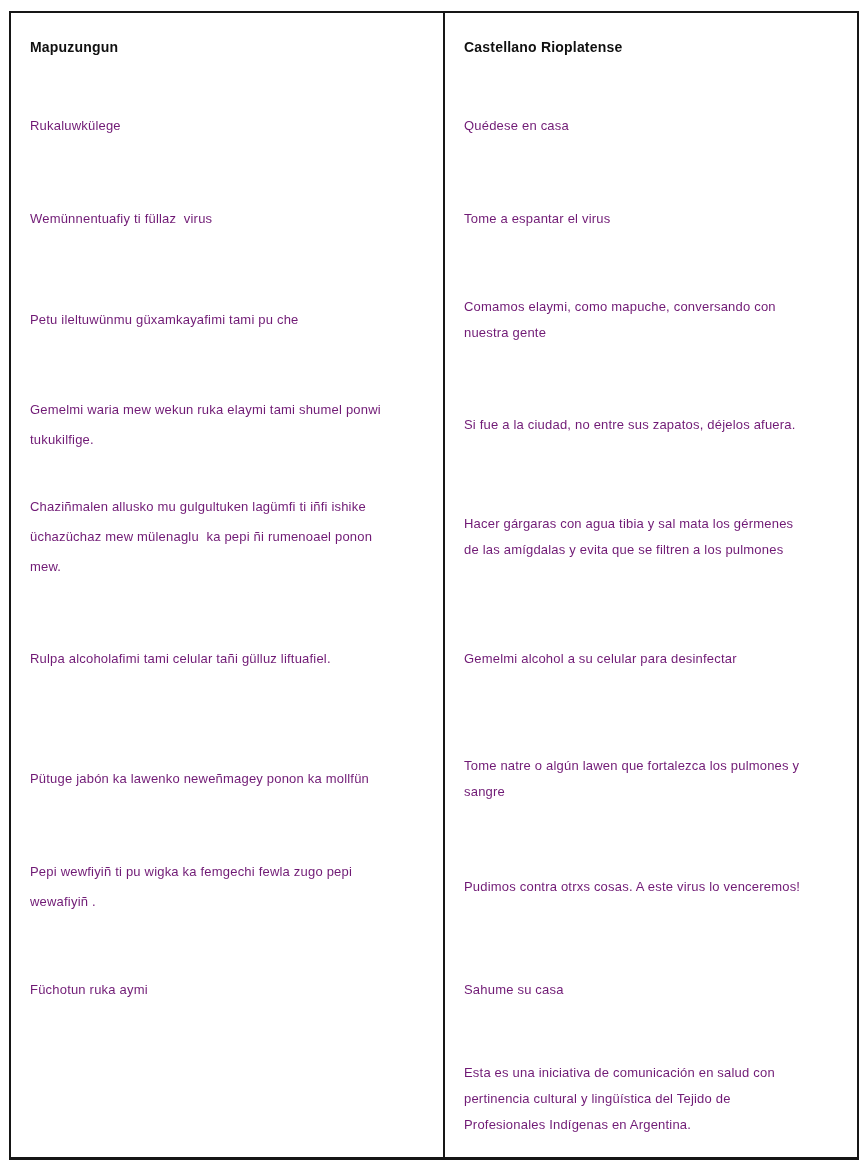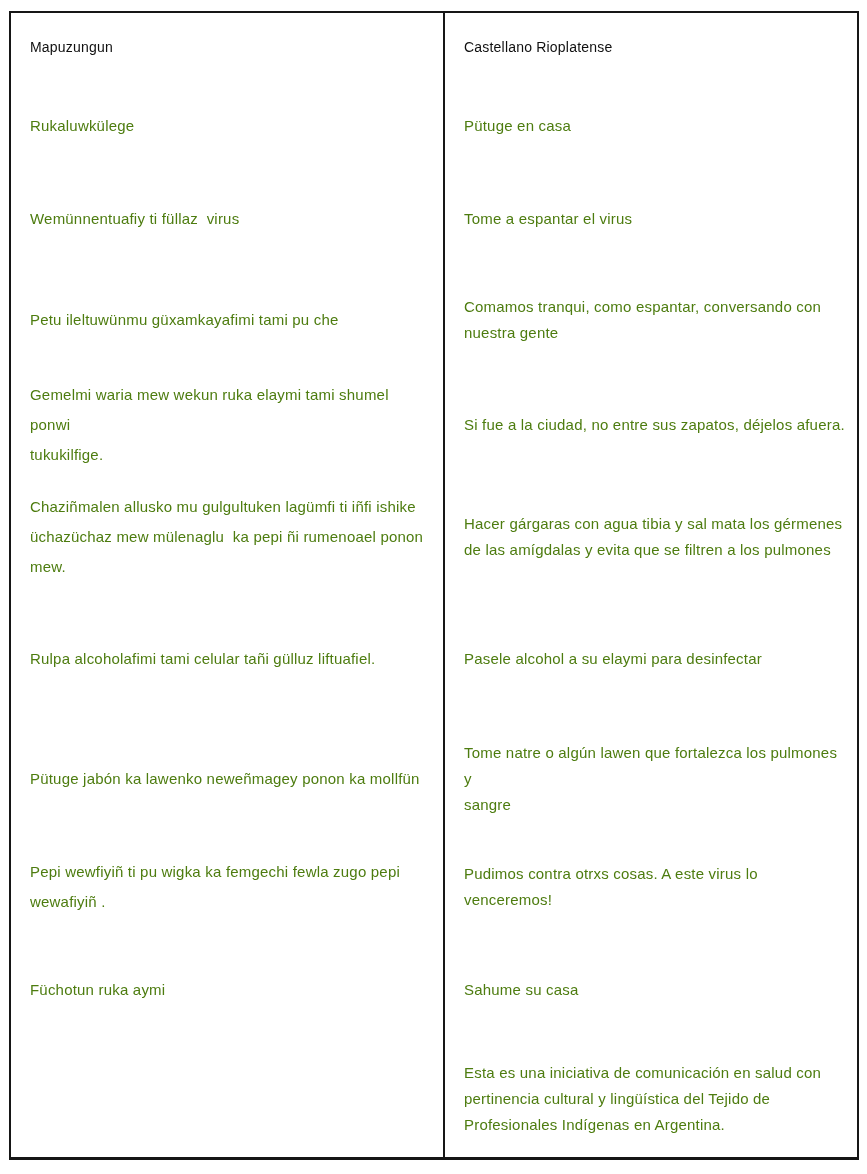--- a/index.html
+++ b/index.html
@@ -26,27 +26,27 @@
     border-right: 2px solid #161616;
     border-top: none;
     border-bottom: none;
     vertical-align: middle;
     text-align: left;
     padding: 0 10px 0 19px;
     overflow: hidden;
   }
   .translation-table th {
     font-size: 14px;
-    font-weight: normal;
+    font-weight: bold;
     color: #101010;
     letter-spacing: 0.2px;
   }
   .translation-table td {
-    font-size: 15px;
-    color: #4d7c0f;
+    font-size: 13px;
+    color: #701a75;
     letter-spacing: 0.2px;
     white-space: pre-wrap;
     margin-left: 32px;
   }
   .translation-table col.col-left  { width: 434px; }
   .translation-table col.col-right { width: 414px; }
   .translation-table td:first-child { line-height: 30px; }
   .translation-table td:last-child  { line-height: 26px; }
 
   
@@ -73,46 +73,46 @@
   </colgroup>
   <thead>
     <tr>
       <th>Mapuzungun</th>
       <th>Castellano Rioplatense</th>
     </tr>
   </thead>
   <tbody>
       <tr>
         <td>Rukaluwkülege</td>
-        <td>Pütuge en casa</td>
+        <td>Quédese en casa</td>
       </tr>
       <tr>
         <td>Wemünnentuafiy ti füllaz  virus</td>
         <td>Tome a espantar el virus</td>
       </tr>
       <tr>
         <td>Petu ileltuwünmu güxamkayafimi tami pu che</td>
-        <td>Comamos tranqui, como espantar, conversando con
+        <td>Comamos elaymi, como mapuche, conversando con
 nuestra gente</td>
       </tr>
       <tr>
         <td>Gemelmi waria mew wekun ruka elaymi tami shumel ponwi
 tukukilfige.</td>
         <td>Si fue a la ciudad, no entre sus zapatos, déjelos afuera.</td>
       </tr>
       <tr>
         <td>Chaziñmalen allusko mu gulgultuken lagümfi ti iñfi ishike
 üchazüchaz mew mülenaglu  ka pepi ñi rumenoael ponon
 mew.</td>
         <td>Hacer gárgaras con agua tibia y sal mata los gérmenes
 de las amígdalas y evita que se filtren a los pulmones</td>
       </tr>
       <tr>
         <td>Rulpa alcoholafimi tami celular tañi gülluz liftuafiel.</td>
-        <td>Pasele alcohol a su elaymi para desinfectar</td>
+        <td>Gemelmi alcohol a su celular para desinfectar</td>
       </tr>
       <tr>
         <td>Pütuge jabón ka lawenko neweñmagey ponon ka mollfün</td>
         <td>Tome natre o algún lawen que fortalezca los pulmones y
 sangre</td>
       </tr>
       <tr>
         <td>Pepi wewfiyiñ ti pu wigka ka femgechi fewla zugo pepi
 wewafiyiñ .</td>
         <td>Pudimos contra otrxs cosas. A este virus lo venceremos!</td>

